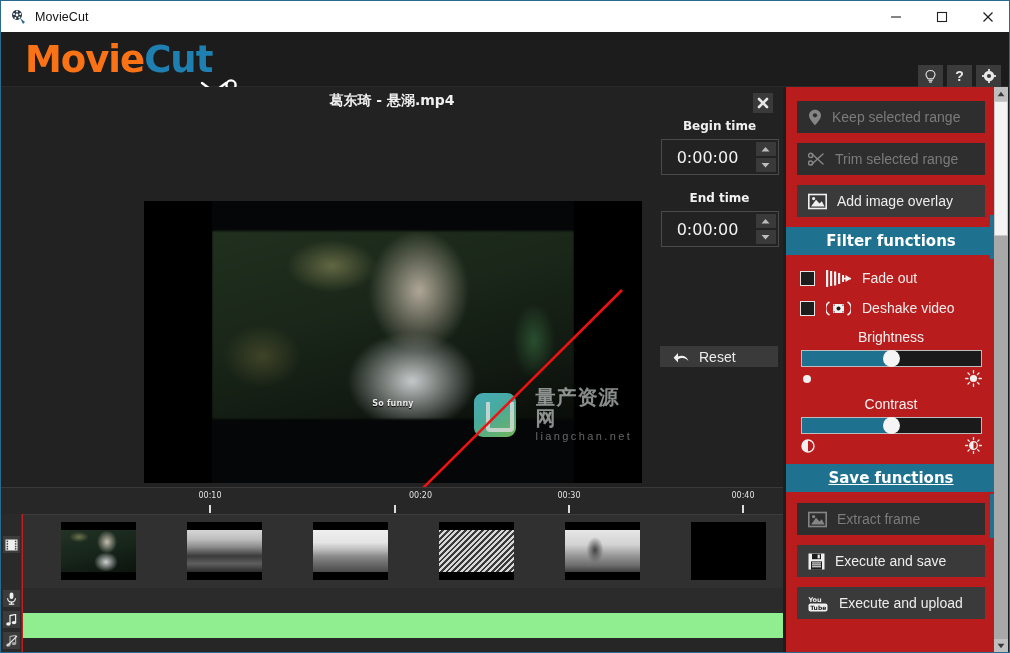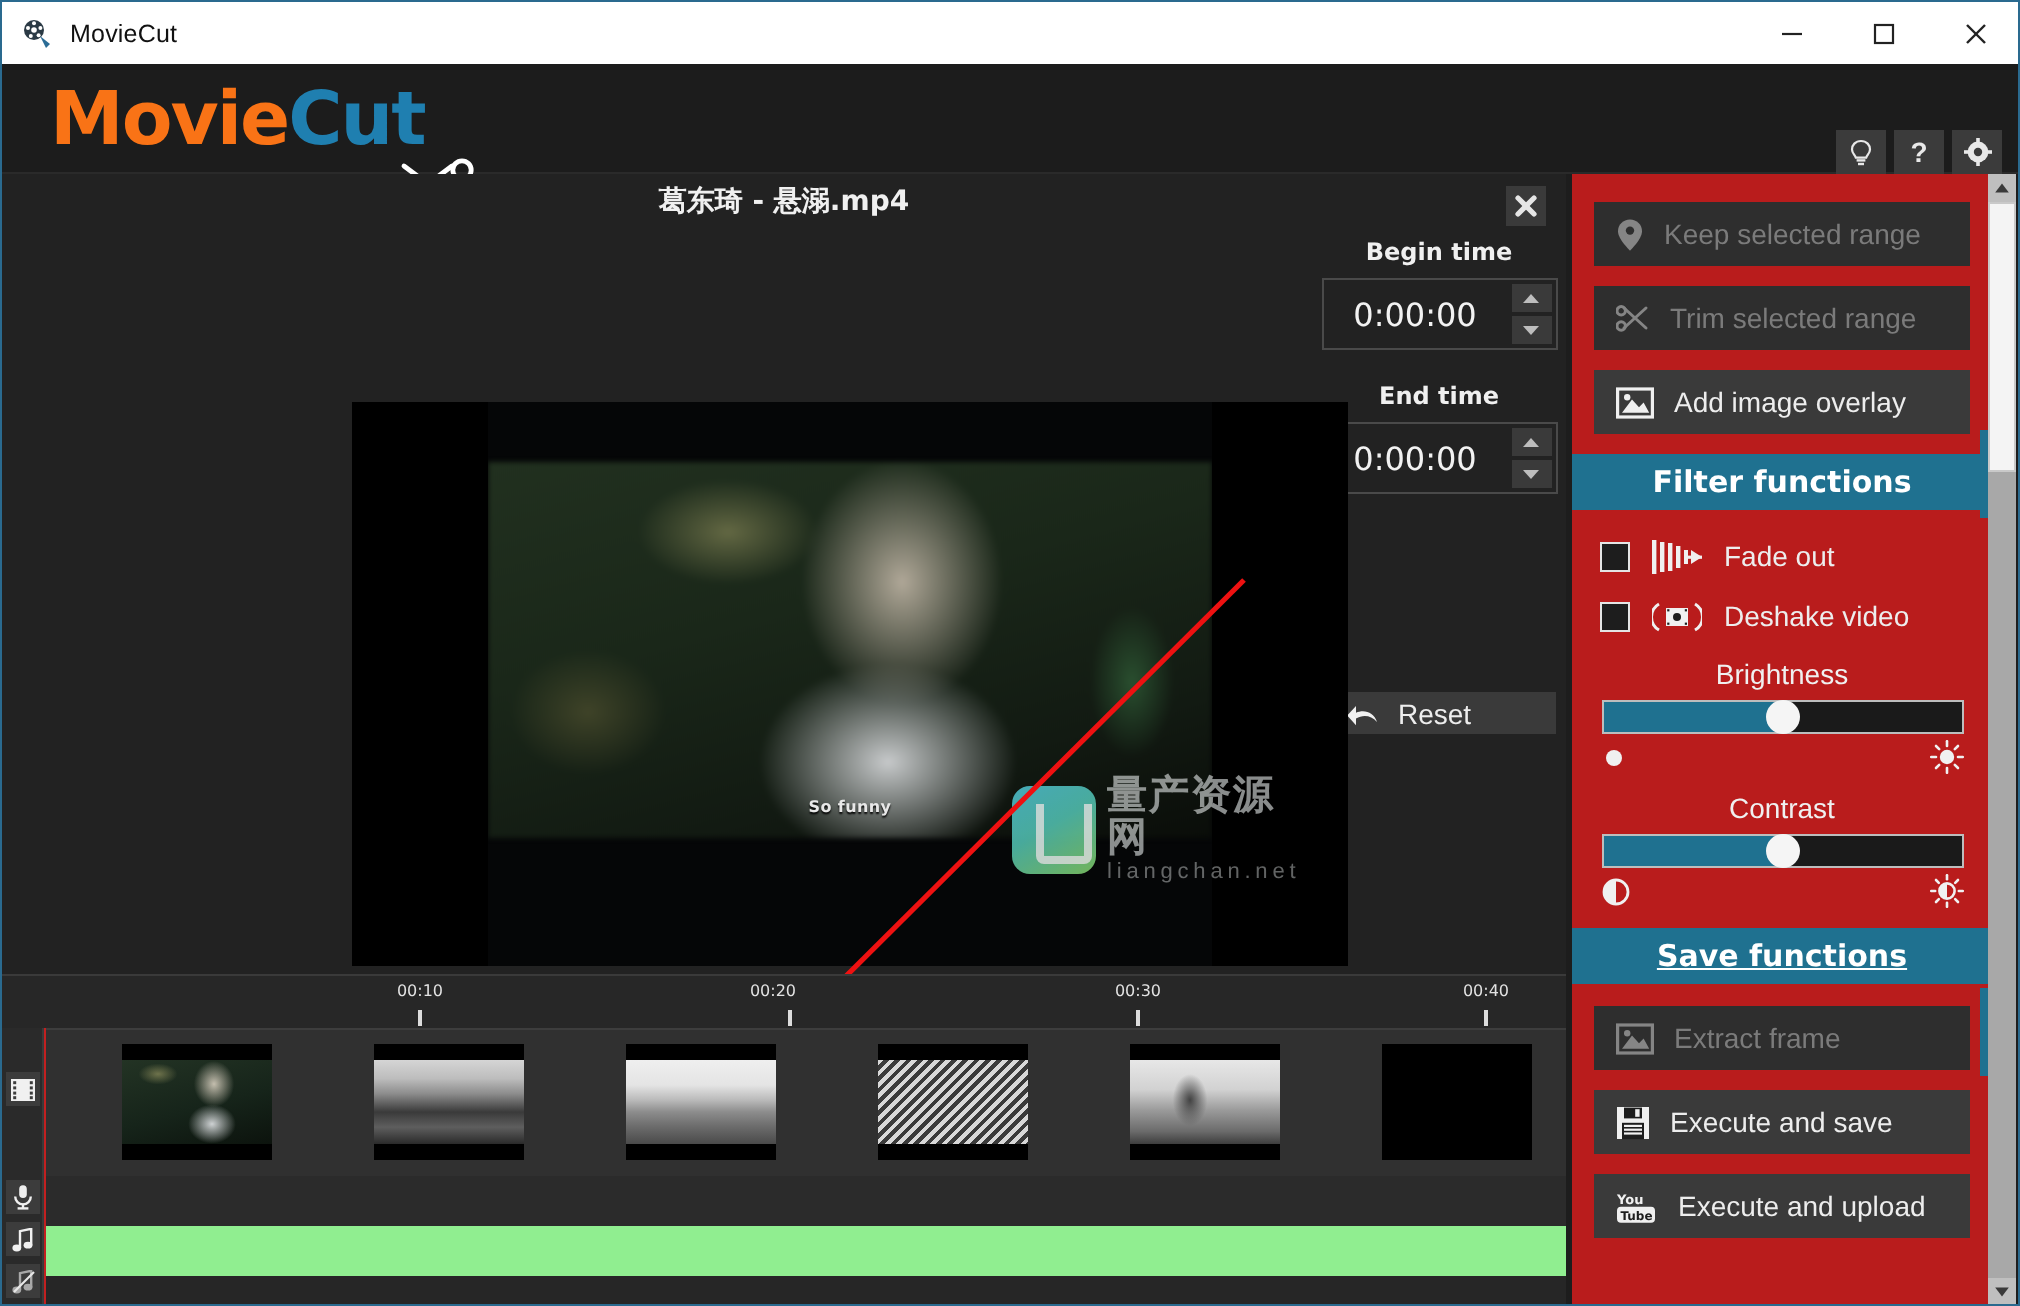--- a/index.html
+++ b/index.html
@@ -90,21 +90,20 @@
     cursor: pointer; z-index: 9;
   }
   #close-panel svg { display: block; }
 
   
   #preview {
     position: absolute; left: 143px; top: 114px;
     width: 498px; height: 282px;
     background: #000;
     overflow: hidden;
-    margin-left: 32px;
   }
   #preview .pillar { position: absolute; top:0; bottom:0; width: 68px; background:#000; z-index:4;}
   #preview .pl { left: 0; }
   #preview .pr { right: 0; }
   #pv-inner {
     position: absolute; left: 68px; top: 0; width: 362px; height: 282px;
     background: #050607;
   }
   #pv-img {
     position: absolute; left: 0; top: 30px; width: 362px; height: 188px;
@@ -120,21 +119,21 @@
   #pv-sub {
     position: absolute; left: 0; right: 0; top: 198px;
     text-align: center;
     font-size: 8px; font-weight: bold; color: #e8e8e8;
     letter-spacing: .2px; z-index: 6;
     font-family: "DejaVu Sans", sans-serif;
     text-shadow: 0 1px 1px #000;
   }
   #watermark {
     position: absolute; left: 262px; top: 186px; z-index: 7;
-    display: flex; align-items: center; gap: 6px;
+    display: flex; align-items: center; gap: 20px;
     opacity: .85;
   }
   #wm-logo {
     width: 44px; height: 44px; border-radius: 9px;
     background: linear-gradient(150deg, #4fc4d6 0%, #54c6b6 45%, #86d36a 100%);
     position: relative;
   }
   #wm-logo:after {
     content: ""; position: absolute; left: 12px; top: 9px;
     width: 20px; height: 26px;
@@ -695,21 +694,21 @@
         </svg>
       </span>
       <span class="lbl">Execute and upload</span>
     </div>
   </div>
 
   <div id="timeline">
     <div id="ruler">
       <div class="tick-lbl" style="left:209px;">00:10</div>
       <div class="tick-mark" style="left:209px;"></div>
-      <div class="tick-lbl" style="left:372px;padding-left:27px;">00:20</div>
+      <div class="tick-lbl" style="left:406px;padding-left:27px;">00:20</div>
       <div class="tick-mark" style="left:394px;"></div>
       <div class="tick-lbl" style="left:568px;">00:30</div>
       <div class="tick-mark" style="left:568px;"></div>
       <div class="tick-lbl" style="left:742px;">00:40</div>
       <div class="tick-mark" style="left:742px;"></div>
     </div>
 
     <div id="track-video">
       <div class="thumb" style="left:60px;">
         <div class="inner" style="background:

